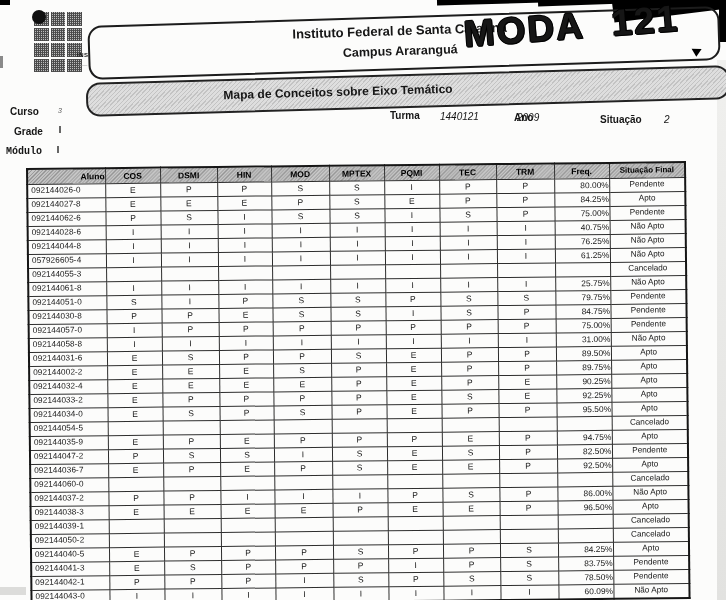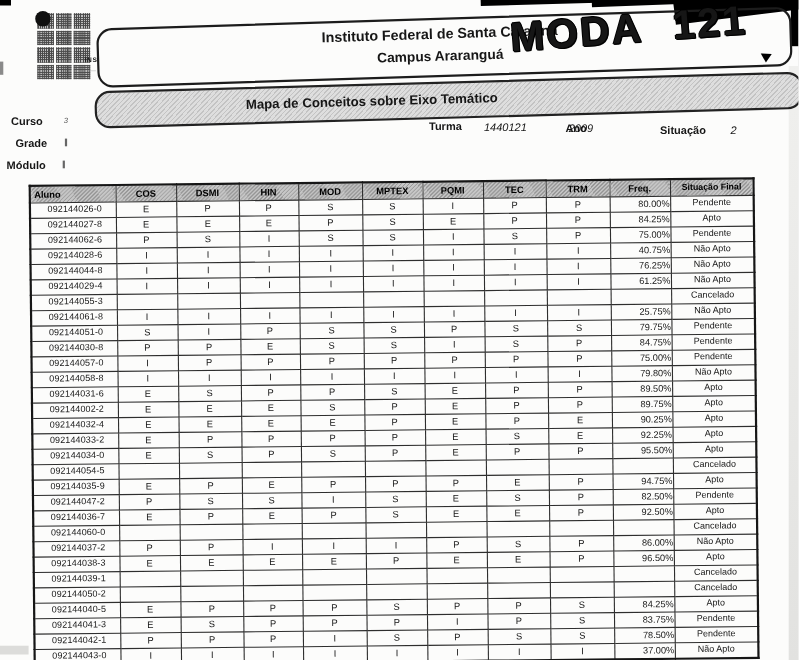--- a/index.html
+++ b/index.html
@@ -44,23 +44,23 @@
   .lbl{position:absolute;font-size:10px;font-weight:bold;}
   .val{position:absolute;font-size:10px;font-style:italic;}
   .tick{position:absolute;width:2px;height:7px;background:#666;}
   
   .twrap{position:absolute;left:26px;top:168px;transform:rotate(-0.6deg);transform-origin:left top;}
   table{border-collapse:collapse;width:658px;table-layout:fixed;border:2px solid #161616;}
   th,td{border:1px solid #2e2e2e;padding:0;height:13px;text-align:center;
         font-size:8.5px;line-height:1;overflow:hidden;white-space:nowrap;}
   th{height:14px;font-weight:bold;color:#000;
      background-image:repeating-linear-gradient(135deg,#949494 0 1px,#c7c7c7 1px 2.5px);}
-  th.c-aluno{text-align:left;padding-left:3px;}
+  th.c-aluno{text-align:right;padding-left:3px;}
   th.c-sf{font-size:8px;}
-  td.c-id{text-align:left;padding-left:15px;font-size:8.2px;letter-spacing:.1px;}
+  td.c-id{text-align:left;padding-left:3px;font-size:8.2px;letter-spacing:.1px;}
   td.c-s{font-size:8.2px;}
   td.c-f{font-size:8.4px;text-align:right;}
 </style>
 </head>
 <body>
 
 <div class="page">
 
   <div class="art art-topmid"></div>
   <div class="art art-topmid2"></div>
@@ -97,21 +97,21 @@
   </div>
 
   <div class="tbar">
     <div class="tbar-text">Mapa de Conceitos sobre Eixo Temático</div>
   </div>
 
   <div class="lbl" style="left:10px;top:106px;">Curso</div>
   <div class="val" style="left:58px;top:107px;font-size:7px;opacity:.75;">3</div>
   <div class="lbl" style="left:14px;top:126px;">Grade</div>
   <div class="tick" style="left:59px;top:126px;"></div>
-  <div class="lbl" style="left:6px;top:146px;">Módulo</div>
+  <div class="lbl" style="left:6px;top:146px;font-family:Liberation Mono, monospace;">Módulo</div>
   <div class="tick" style="left:57px;top:146px;"></div>
   <div class="lbl" style="left:390px;top:110px;">Turma</div>
   <div class="val" style="left:440px;top:111px;">1440121</div>
   <div class="lbl" style="left:514px;top:112px;">Ano</div>
   <div class="val" style="left:517px;top:112px;">2009</div>
   <div class="lbl" style="left:600px;top:114px;">Situação</div>
   <div class="val" style="left:664px;top:114px;">2</div>
 
   <div class="twrap">
     <table>
@@ -203,21 +203,21 @@
             <td class="c-g">I</td>
             <td class="c-g">I</td>
             <td class="c-g">I</td>
             <td class="c-g">I</td>
             <td class="c-g">I</td>
             <td class="c-g">I</td>
             <td class="c-f">76.25%</td>
             <td class="c-s">Não Apto</td>
           </tr>
           <tr>
-            <td class="c-id">092144029-4</td>
+            <td class="c-id">057926605-4</td>
             <td class="c-g">I</td>
             <td class="c-g">I</td>
             <td class="c-g">I</td>
             <td class="c-g">I</td>
             <td class="c-g">I</td>
             <td class="c-g">I</td>
             <td class="c-g">I</td>
             <td class="c-g">I</td>
             <td class="c-f">61.25%</td>
             <td class="c-s">Não Apto</td>
@@ -290,21 +290,21 @@
           <tr>
             <td class="c-id">092144058-8</td>
             <td class="c-g">I</td>
             <td class="c-g">I</td>
             <td class="c-g">I</td>
             <td class="c-g">I</td>
             <td class="c-g">I</td>
             <td class="c-g">I</td>
             <td class="c-g">I</td>
             <td class="c-g">I</td>
-            <td class="c-f">79.80%</td>
+            <td class="c-f">31.00%</td>
             <td class="c-s">Não Apto</td>
           </tr>
           <tr>
             <td class="c-id">092144031-6</td>
             <td class="c-g">E</td>
             <td class="c-g">S</td>
             <td class="c-g">P</td>
             <td class="c-g">P</td>
             <td class="c-g">S</td>
             <td class="c-g">E</td>
@@ -524,20 +524,20 @@
           <tr>
             <td class="c-id">092144043-0</td>
             <td class="c-g">I</td>
             <td class="c-g">I</td>
             <td class="c-g">I</td>
             <td class="c-g">I</td>
             <td class="c-g">I</td>
             <td class="c-g">I</td>
             <td class="c-g">I</td>
             <td class="c-g">I</td>
-            <td class="c-f">37.00%</td>
+            <td class="c-f">60.09%</td>
             <td class="c-s">Não Apto</td>
           </tr>
         </tbody>
     </table>
   </div>
 
 </div>
 
 </body></html>

